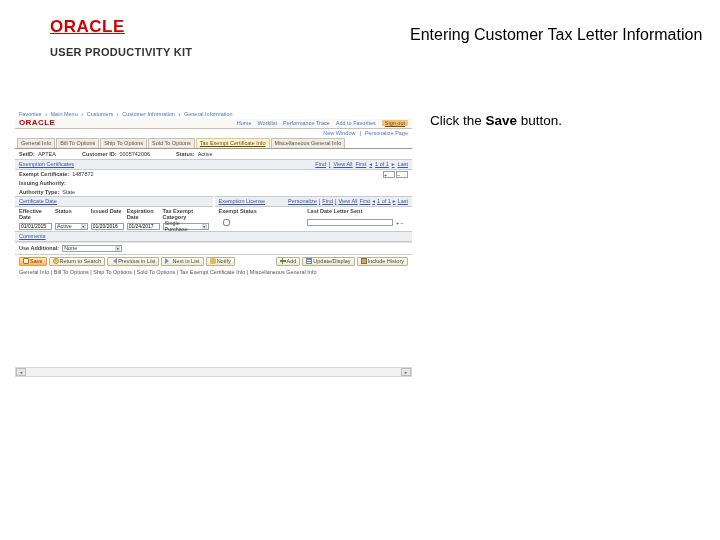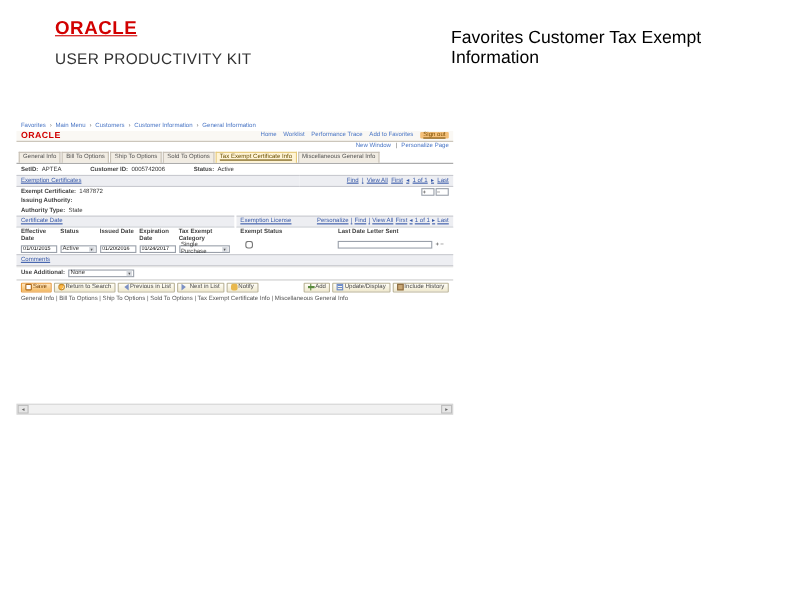--- a/index.html
+++ b/index.html
@@ -3,21 +3,21 @@
 <meta charset="utf-8">
 <style>
   * { box-sizing: border-box; }
   html, body { margin: 0; padding: 0; width: 720px; height: 540px; font-family: Arial, Helvetica, sans-serif; background: #fff; overflow: hidden; color: #222; }
   .page { position: relative; width: 720px; height: 540px; }
 
   
   .header { position: absolute; top: 22px; left: 50px; right: 20px; height: 32px; display: flex; align-items: center; }
   .logo-stack { display: flex; flex-direction: column; line-height: 1; }
   .oracle-logo { font-family: Impact, Arial, sans-serif; font-size: 17px; font-weight: 700; color: #d10000; letter-spacing: 0.5px; text-decoration: underline; }
-  .upk { font-size: 14px; font-weight: 400; color: #333; letter-spacing: 0.3px; margin-top: 12px; }
+  .upk { font-size: 11px; font-weight: 700; color: #333; letter-spacing: 0.3px; margin-top: 12px; }
   .page-title { position: absolute; left: 410px; top: 26px; font-size: 16px; color: #000; }
 
   
   .app { position: absolute; left: 15px; top: 110px; width: 397px; height: 180px; font-size: 5.5px; background: #fff; color: #3a3a3a; }
   .app * { font-size: 5.5px; line-height: 1.2; }
 
   .bc-row { background: #fff; padding: 1px 4px; color: #4a76c5; }
   .crumb { color: #4a76c5; }
   .crumb-sep { color: #666; margin: 0 2px; }
 
@@ -87,21 +87,21 @@
 </head>
 <body>
 <div class="page">
 
   <div class="header">
     <div class="logo-stack">
       <div class="oracle-logo">ORACLE</div>
       <div class="upk">USER PRODUCTIVITY KIT</div>
     </div>
   </div>
-  <div class="page-title">Favorites Customer Tax Exempt Information</div>
+  <div class="page-title">Entering Customer Tax Letter Information</div>
 
   <div class="app">
 
     <div class="bc-row">
       <span class="crumb">Favorites</span>
       <span class="crumb-sep">›</span>
       <span class="crumb">Main Menu</span>
       <span class="crumb-sep">›</span>
       <span class="crumb">Customers</span>
       <span class="crumb-sep">›</span>
@@ -287,15 +287,18 @@
     <div class="footer-row">General Info | Bill To Options | Ship To Options | Sold To Options | Tax Exempt Certificate Info | Miscellaneous General Info</div>
   </div>
 
   <div class="scroll">
     <div class="sc-btn">◂</div>
     <div class="sc-track"></div>
     <div class="sc-btn sc-right">▸</div>
   </div>
 
   <div class="instr">
+    <div>
+      <span>Click the </span><span class="bold">Save</span><span> button.</span>
+    </div>
   </div>
 
 </div>
 
 </body></html>

